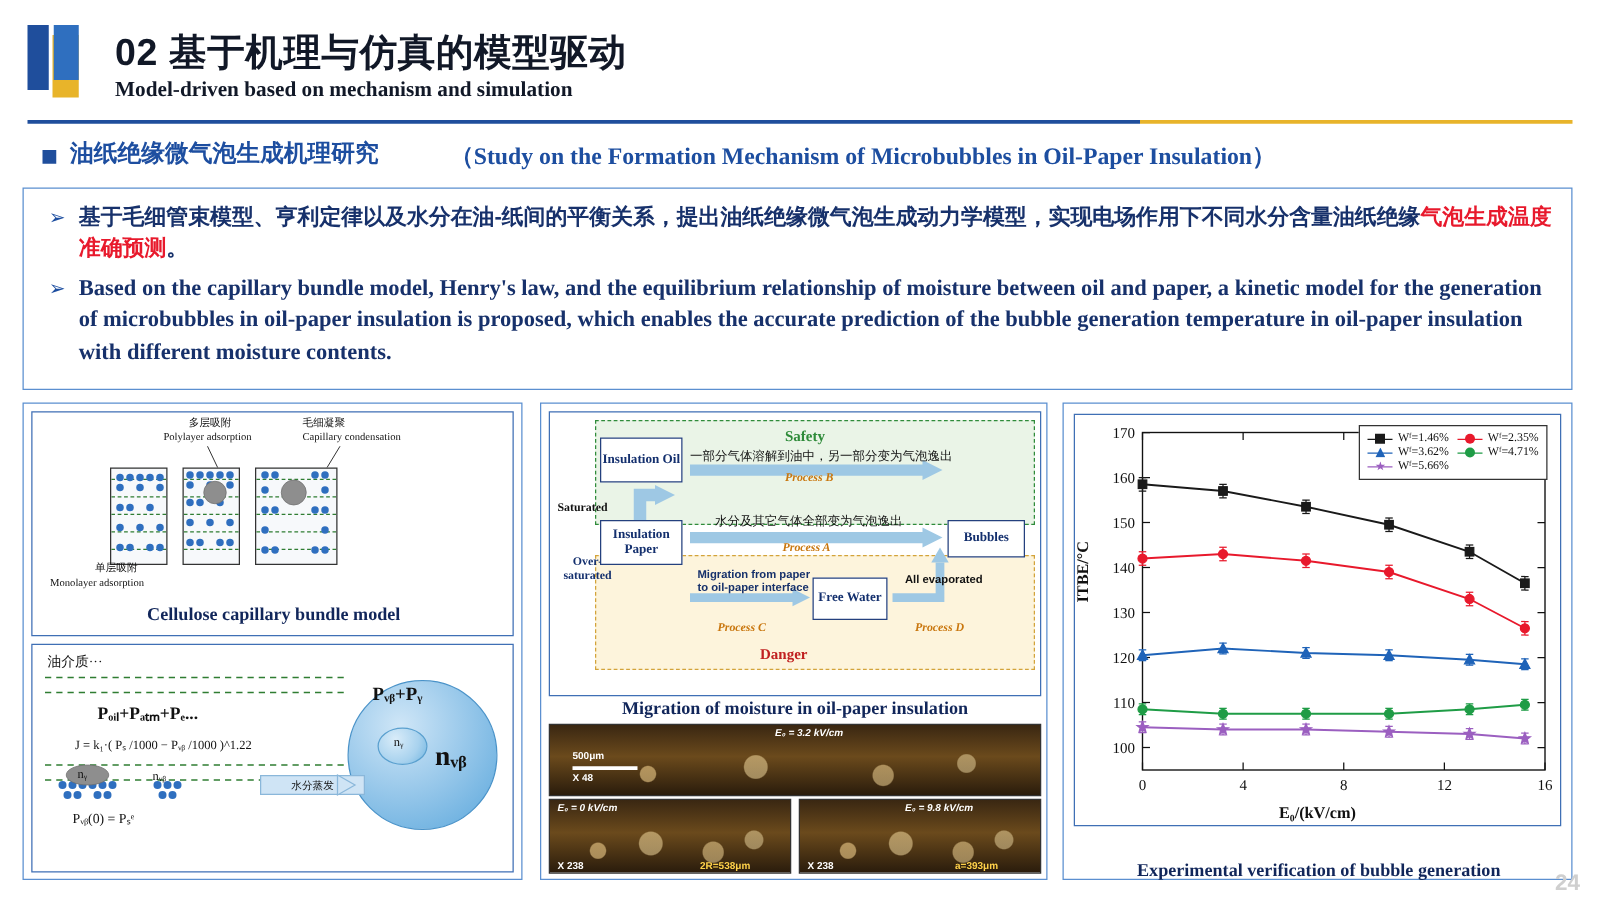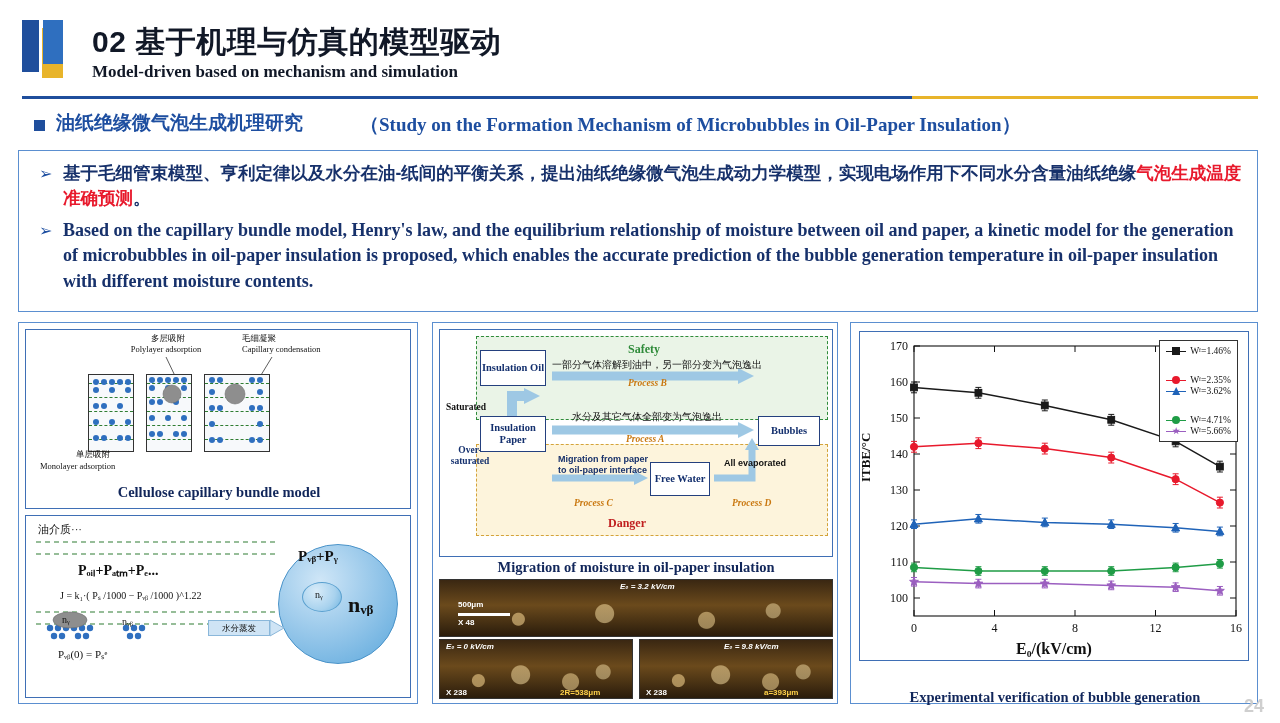--- a/index.html
+++ b/index.html
@@ -159,27 +159,27 @@
 
   
   #chart-wrap { position:absolute; left:8px; top:8px; width:390px; height:330px;
                 border:1px solid #3f6fb5; background:#fff; }
   .axis-title-y {
     position:absolute; left:-2px; top:150px; transform:rotate(-90deg);
     transform-origin:left top; font-size:13px; font-weight:bold; color:#111;
   }
   .axis-title-x {
     position:absolute; left:0; bottom:2px; width:100%; text-align:center;
-    font-size:16px; font-weight:bold; color:#111;
+    font-size:13px; font-weight:bold; color:#111;
   }
   .legend-box {
     position:absolute; right:10px; top:8px; border:1px solid #333; background:#fff;
     padding:4px 6px; font-size:9.5px; color:#111;
   }
-  .legend-row { display:flex; gap:19px; margin:1px 0;flex-direction:column; }
+  .legend-row { display:flex; gap:7px; margin:1px 0; }
   .legend-item { display:flex; align-items:center; gap:4px; white-space:nowrap; }
   .lg-mk { width:20px; height:8px; position:relative; }
   .lg-mk i { position:absolute; left:0; top:3.5px; width:20px; height:1.4px; }
   .lg-mk b { position:absolute; left:6px; top:0px; width:8px; height:8px; }
   .page-num {
     position:absolute; right:16px; bottom:6px; color:#cfcfcf;
     font-family:"Liberation Sans", sans-serif; font-weight:bold; font-size:18px;
   }
   .cap-mid { position:absolute; left:0; top:236px; width:406px; }
   .cap-left1 { position:absolute; left:0; top:170px; width:398px; }
@@ -365,21 +365,21 @@
           <circle cx="104" cy="120" r="3.2"></circle>
             <circle cx="112" cy="120" r="3.2"></circle>
         </g>
         <g fill="#8e8e8e" stroke="#6e6e6e" stroke-width="0.6">
             <ellipse cx="44" cy="104" rx="17" ry="8"></ellipse>
           </g>
       </svg>
       <div class="formula" style="left:36px;top:98px;font-size:10px;color:#111;">nᵧ</div>
       <div class="formula" style="left:96px;top:100px;font-size:10px;color:#111;">nᵥᵦ</div>
 
-      <div class="arrowbox" style="left:182px;top:104px;width:62px;height:16px;line-height:15px;">水分蒸发</div>
+      <div class="arrowbox" style="left:182px;top:104px;width:84px;height:16px;line-height:15px;">水分蒸发</div>
       <svg style="position:absolute;left:0;top:0;width:386px;height:152px;">
         <polygon points="244,104 258,112 244,120" fill="#cfe4f5" stroke="#8ab7da" stroke-width="1"></polygon>
       </svg>
 
       <div class="formula" style="left:32px;top:130px;font-size:11px;">Pᵥᵦ(0) = Pₛᵉ</div>
     </div>
   </div>
 </div>
 
 <div class="panel" id="panel-mid">

